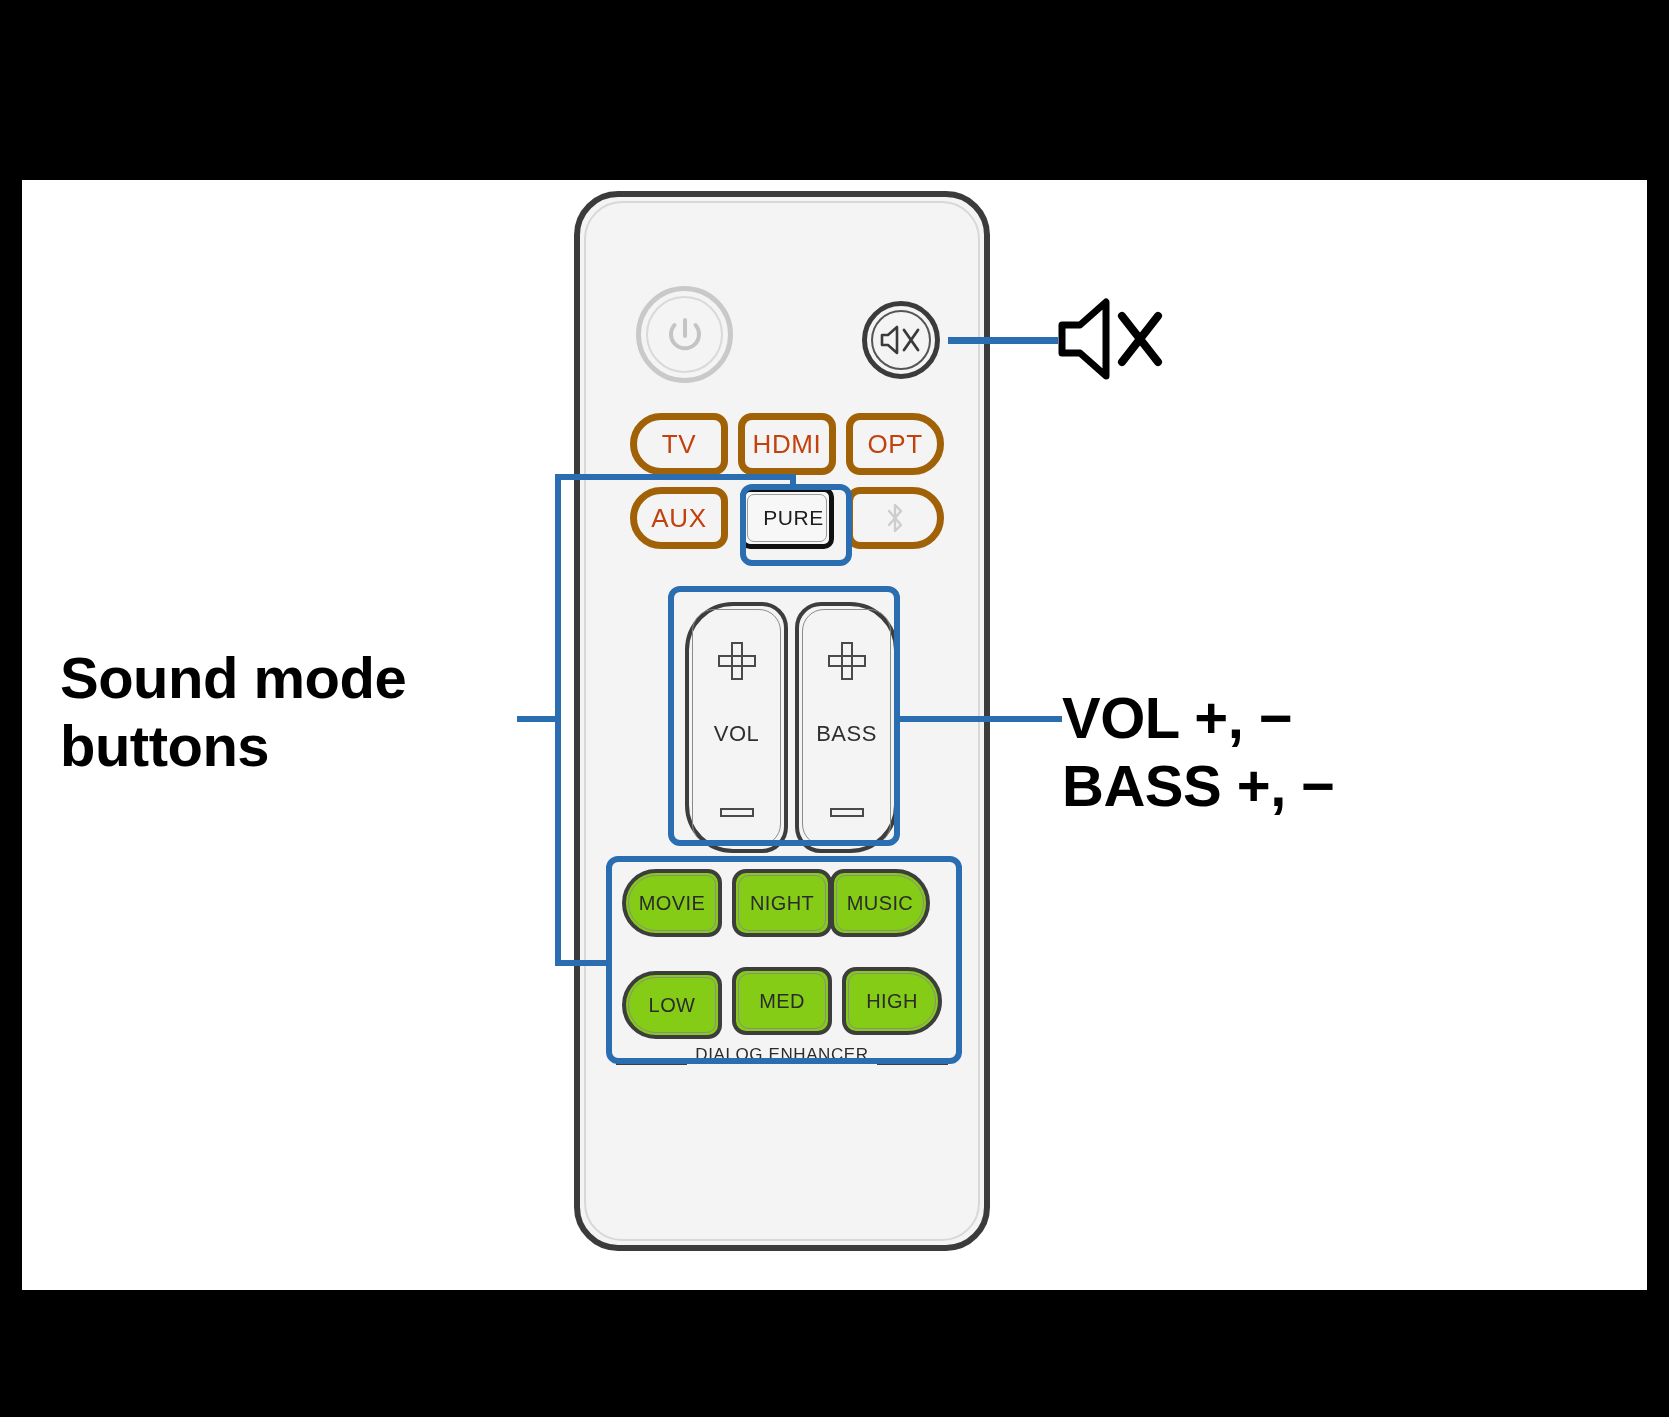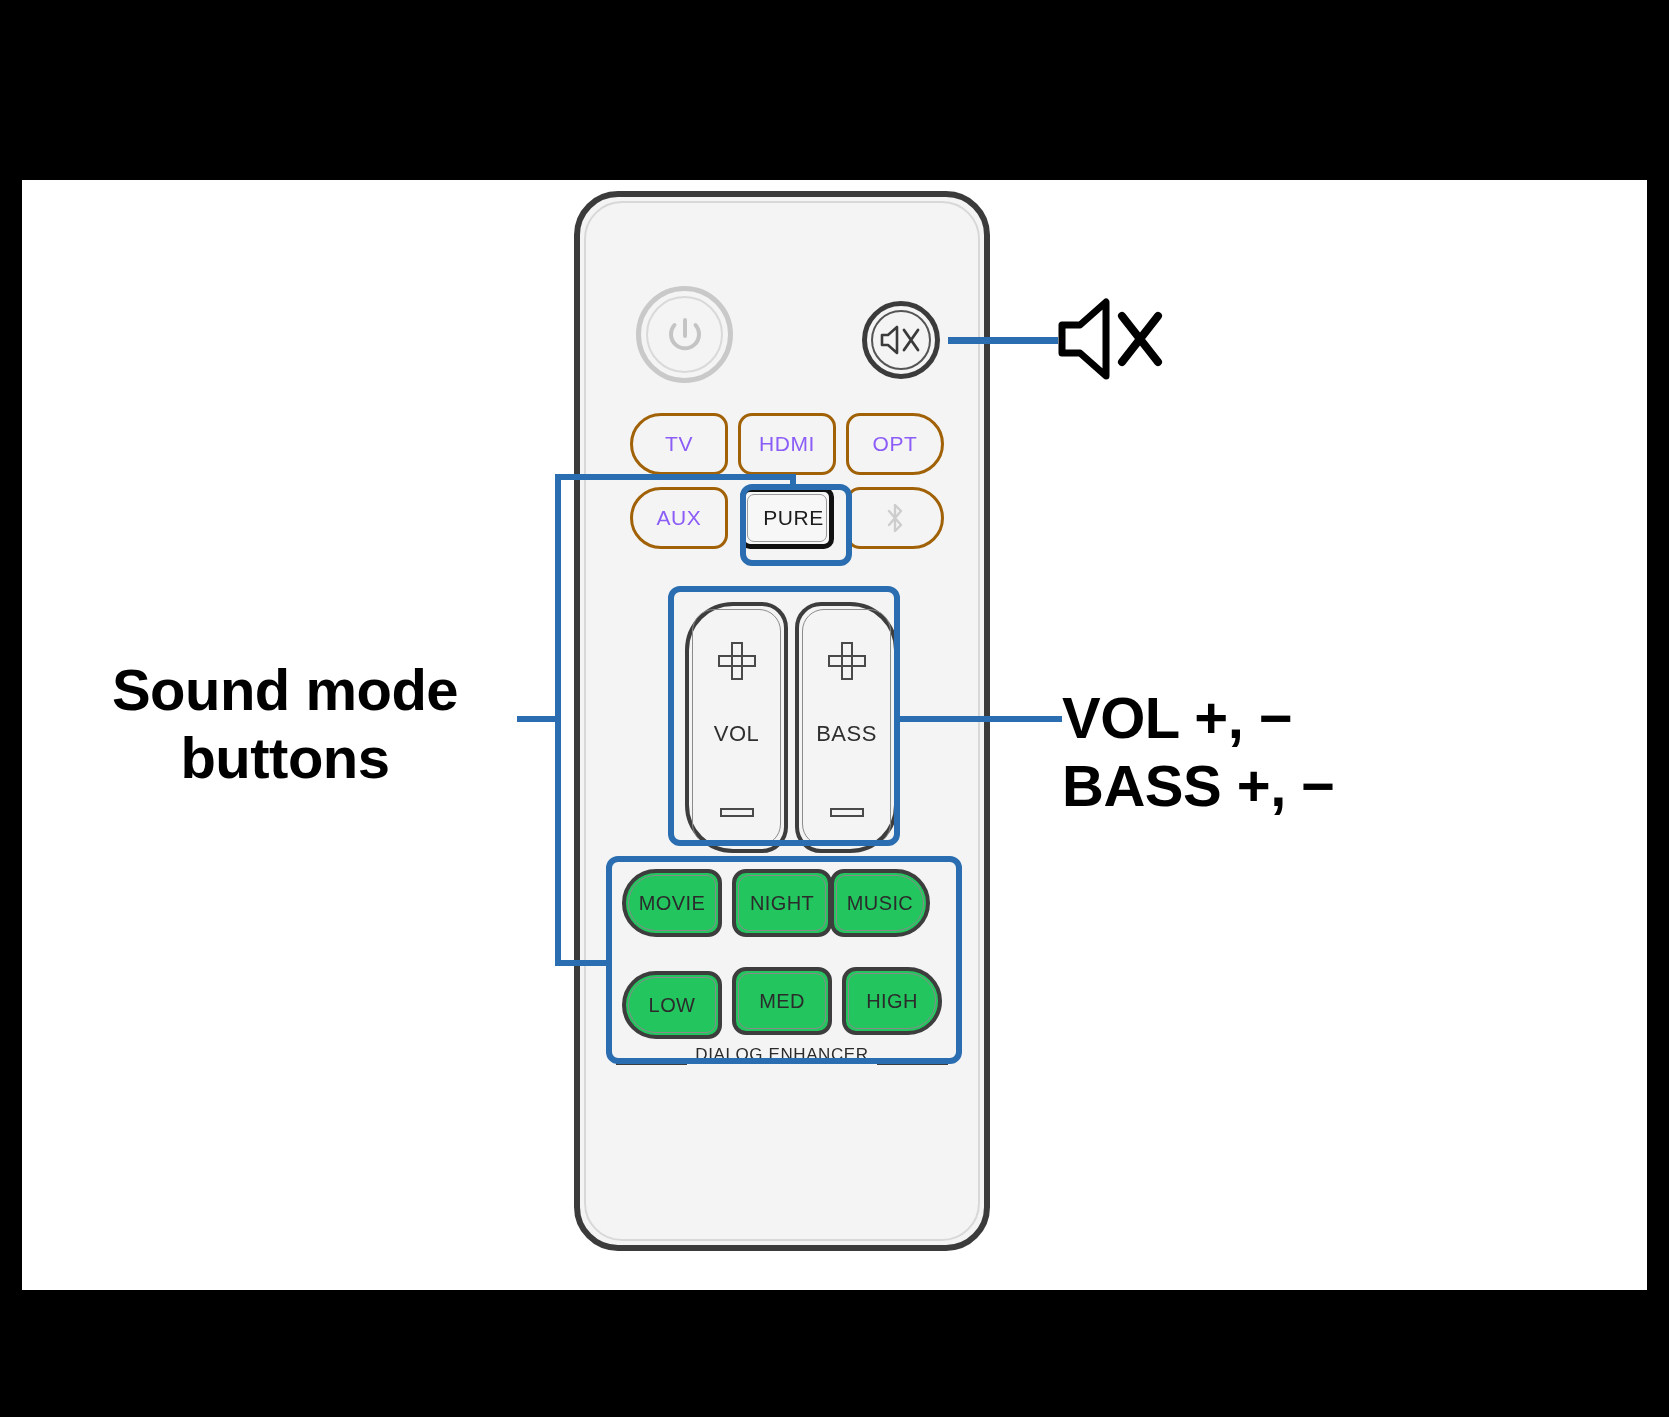--- a/index.html
+++ b/index.html
@@ -64,25 +64,25 @@
   }
   #mute-btn .ring2 {
     position: absolute; left: 4px; top: 4px; right: 4px; bottom: 4px;
     border: 2px solid #555; border-radius: 50%;
   }
 
   
   .src-btn {
     position: absolute;
     width: 98px; height: 62px;
-    border: 3px solid #a16207;
+    border: 7px solid #a16207;
     border-radius: 14px;
     display: flex; align-items: center; justify-content: center;
-    color: #8b5cf6;
-    font-size: 21px;
+    color: #c2410c;
+    font-size: 26px;
     letter-spacing: .6px;
     background: #f4f4f4;
   }
   .src-btn.round-left  { border-top-left-radius: 31px; border-bottom-left-radius: 31px; }
   .src-btn.round-right { border-top-right-radius: 31px; border-bottom-right-radius: 31px; }
   #btn-tv   { left: 50px;  top: 216px; }
   #btn-hdmi { left: 158px; top: 216px; }
   #btn-opt  { left: 266px; top: 216px; }
   #btn-aux  { left: 50px;  top: 290px; }
   #btn-bt   { left: 266px; top: 290px; }
@@ -140,21 +140,21 @@
     width: 34px; height: 9px;
     border: 2px solid #4a4a4a;
   }
 
   
   .mode-btn {
     position: absolute;
     width: 100px; height: 68px;
     border: 4px solid #3d3d3d;
     border-radius: 14px;
-    background: #22c55e;
+    background: #84cc16;
     display: flex; align-items: center; justify-content: center;
     font-size: 20px; color: #2b2b2b; letter-spacing: .4px;
   }
   .mode-btn .inner {
     position: absolute; left: 2px; top: 2px; right: 2px; bottom: 2px;
     border: 1px solid #8b8b8b; border-radius: 11px;
   }
   .mode-btn.cap-left { border-top-left-radius: 34px; border-bottom-left-radius: 34px; }
   .mode-btn.cap-left .inner { border-top-left-radius: 32px; border-bottom-left-radius: 32px; }
   .mode-btn.cap-right { border-top-right-radius: 34px; border-bottom-right-radius: 34px; }
@@ -203,21 +203,21 @@
 
   
   .callout-text {
     position: absolute;
     font-weight: bold;
     color: #000;
     font-size: 58px;
     line-height: 1.18;
     letter-spacing: -0.5px;
   }
-  #callout-left  { left: 60px;  top: 644px; width: 450px; text-align: center; margin-top: 12px; }
+  #callout-left  { left: 60px;  top: 644px; width: 450px; text-align: left; }
   #callout-right { left: 1062px; top: 644px; width: 540px; text-align: left; margin-top: 40px; }
 
   
   svg { display: block; }
 </style>
 </head>
 <body>
 
 <div id="stage">
 

